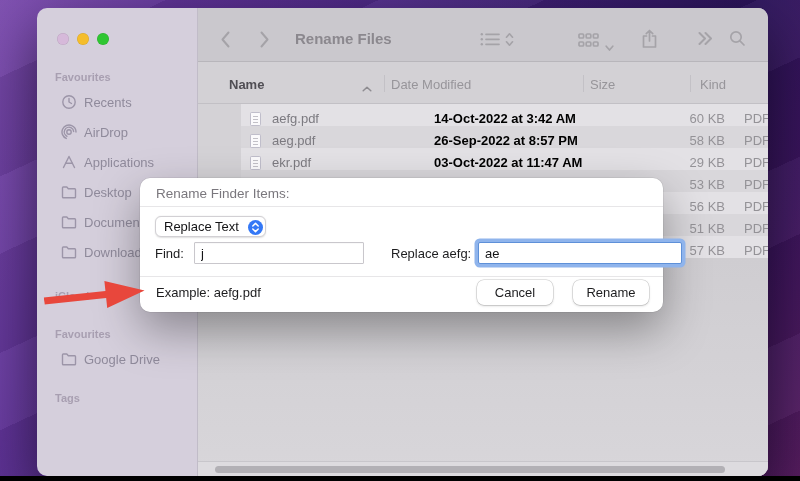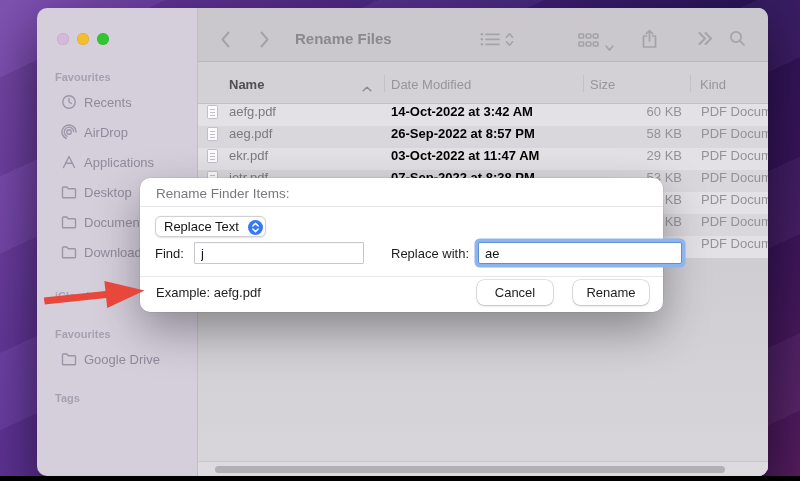--- a/index.html
+++ b/index.html
@@ -41,21 +41,21 @@
   
   .list-header { height:42px; flex:0 0 42px; background:#d3d1d5; border-bottom:1px solid #c2c0c5; position:relative; font-size:13px; }
   .col-label { position:absolute; top:15px; color:#97959a; }
   .col-label.first { color:#504e54; font-weight:700; }
   .col-div { position:absolute; top:13px; width:1px; height:17px; background:#c3c1c6; }
   .sort-ic { position:absolute; left:164px; top:18px; }
   .sort-ic svg { stroke:#8e8c91; fill:none; stroke-width:1.5; stroke-linecap:round; stroke-linejoin:round; }
 
   
   .rows { flex:0 0 154px; }
-  .frow { height:22px; display:flex; align-items:flex-start; font-size:13px; white-space:nowrap; }
+  .frow { height:22px; display:flex; align-items:flex-end; font-size:13px; white-space:nowrap;margin-left:43px; }
   .frow:nth-child(odd) { background:#e3e1e5; }
   .frow:nth-child(even){ background:#d9d7db; }
   .cell-name { width:186px; flex:0 0 186px; display:flex; align-items:center; overflow:hidden; color:#7c7a80; }
   .doc-ic { width:11px; height:14px; margin-left:9px; flex:0 0 11px; background:#fbfafc; border:1px solid #c0becb; border-radius:1.5px; padding:3px 2px;
             background-clip:padding-box; position:relative; }
   .doc-ic::before { content:""; position:absolute; left:2px; right:2px; top:3px; height:8px;
             background:repeating-linear-gradient(to bottom,#c2c0c7 0 1px,transparent 1px 3.2px); }
   .cell-name .nm { margin-left:11px; }
   .cell-date { width:199px; flex:0 0 199px; padding-left:7px; color:#000000; overflow:hidden;font-weight:bold; }
   .cell-size { width:107px; flex:0 0 107px; text-align:right; padding-right:8px; color:#949297; }
@@ -337,21 +337,21 @@
       <svg width="9" height="11" viewBox="0 0 9 11" fill="none" stroke="#ffffff" stroke-width="1.5" stroke-linecap="round" stroke-linejoin="round">
           <path d="M1.8 4 L4.5 1.4 L7.2 4"></path>
           <path d="M1.8 7 L4.5 9.6 L7.2 7"></path>
         </svg>
     </span>
   </div>
 
   <label class="fld-label" style="left:15px;top:68px">Find:</label>
   <input class="txt" style="left: 54px; top: 64px; width: 170px;" value="j">
 
-  <label class="fld-label" style="left:251px;top:68px">Replace with:</label>
+  <label class="fld-label" style="left:251px;top:68px">Replace aefg:</label>
   <input class="txt focused" style="left: 338px; top: 64px; width: 204px;" value="ae">
 
   <div class="dlg-fdiv"></div>
   <span class="example">Example: aefg.pdf</span>
 
   <button class="btn btn-cancel">Cancel</button>
   <button class="btn btn-rename">Rename</button>
 </div>
 
 <div class="arrow">

